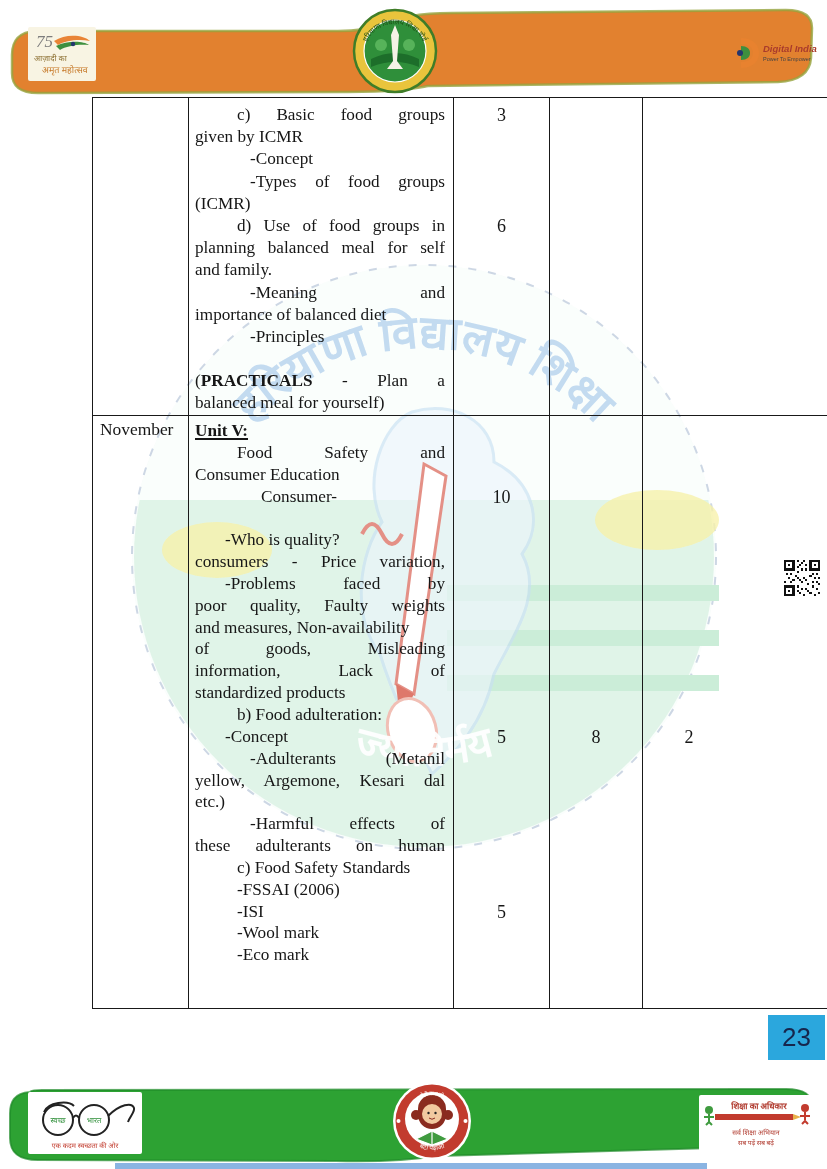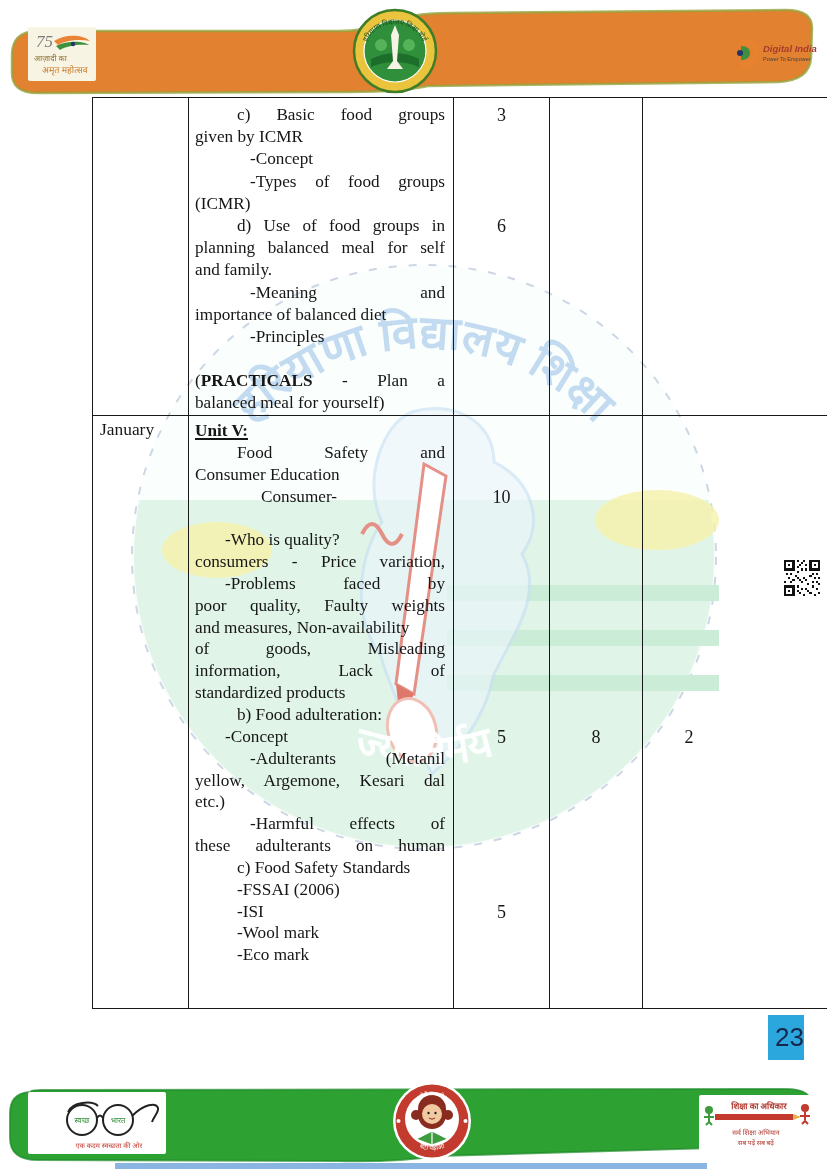--- a/index.html
+++ b/index.html
@@ -31,28 +31,28 @@
   .mark-cell.c2{left:456px;width:93px;}
   .mark-cell.c3{left:549px;width:93px;}
   .line{font-size:17.2px;height:22.2px;line-height:22.2px;}
   #row1 .line{height:21.85px;line-height:21.85px;}
   .line b{font-weight:bold;}
   .line u{text-decoration:underline;text-decoration-thickness:1.5px;text-underline-offset:2px;}
   .jst{text-align:justify;text-align-last:justify;}
   .in1{margin-left:30px;}.in2{margin-left:42px;}.in3{margin-left:55px;}.in4{margin-left:66px;}
   .mark{position:absolute;left:0;right:0;text-align:center;font-size:18px;}
   
-  #page-badge{position:absolute;left:768px;top:1015px;width:36px;height:45px;background:#2ba7dd;z-index:6;
-    display:flex;align-items:center;justify-content:flex-end;}
+  #page-badge{position:absolute;left:768px;top:1015px;width:57px;height:45px;background:#2ba7dd;z-index:6;
+    display:flex;align-items:center;justify-content:center;}
   #page-badge span{font-family:"Liberation Sans",sans-serif;font-size:26px;color:#16264d;}
   
   #qr-code{position:absolute;left:782px;top:555px;width:40px;height:46px;background:#fff;z-index:4;
     display:flex;align-items:center;justify-content:center;}
   
-  #swachh-box{position:absolute;left:28px;top:1092px;width:114px;height:62px;background:#ffffff;z-index:6;border-radius:2px;padding-left:24px;}
+  #swachh-box{position:absolute;left:28px;top:1092px;width:114px;height:62px;background:#ffffff;z-index:6;border-radius:2px;}
   #beti-badge{position:absolute;left:392px;top:1081px;z-index:7;}
   #rte-box{position:absolute;left:699px;top:1095px;width:114px;height:58px;background:#ffffff;z-index:6;border-radius:2px;}
   #bottom-strip{position:absolute;left:115px;top:1163px;width:592px;height:6px;background:#8ab4e2;z-index:3;}
   svg text{user-select:none;}
 </style>
 </head>
 <body>
 
 <svg id="header-band" class="band" width="827" height="100" viewBox="0 0 827 100">
   <path d="M36,31 C18,32 12,41 12,55 L12,73 C12,88 22,93 38,93 L348,92 C396,92 410,89 428,86 L778,82 C800,81 810,72 811,58 L812,28 C812,15 802,10 786,10 L452,13 C416,13 400,18 384,24 C368,30 354,31 338,31 Z" fill="#e2812f" stroke="#96a43e" stroke-width="2.5" stroke-opacity="0.8"></path>
@@ -143,21 +143,21 @@
         <div class="line in0">balanced meal for yourself)</div>
       </div>
     <div class="cell mark-cell c1">
         <div class="mark" style="top: 7px;">3</div>
         <div class="mark" style="top: 118px;">6</div>
       </div>
     <div class="cell mark-cell c2"></div>
     <div class="cell mark-cell c3"></div>
   </div>
   <div class="trow" id="row1">
-    <div class="cell month-cell">January</div>
+    <div class="cell month-cell">November</div>
     <div class="cell content-cell">
         <div class="line in0"><b><u>Unit V:</u></b></div>
         <div class="line in2 jst">Food Safety and</div>
         <div class="line in0">Consumer Education</div>
         <div class="line in4">Consumer-</div>
         <div class="line in0">&nbsp;</div>
         <div class="line in1">-Who is quality?</div>
         <div class="line in0 jst">consumers - Price variation,</div>
         <div class="line in1 jst">-Problems faced by</div>
         <div class="line in0 jst">poor quality, Faulty weights</div>

